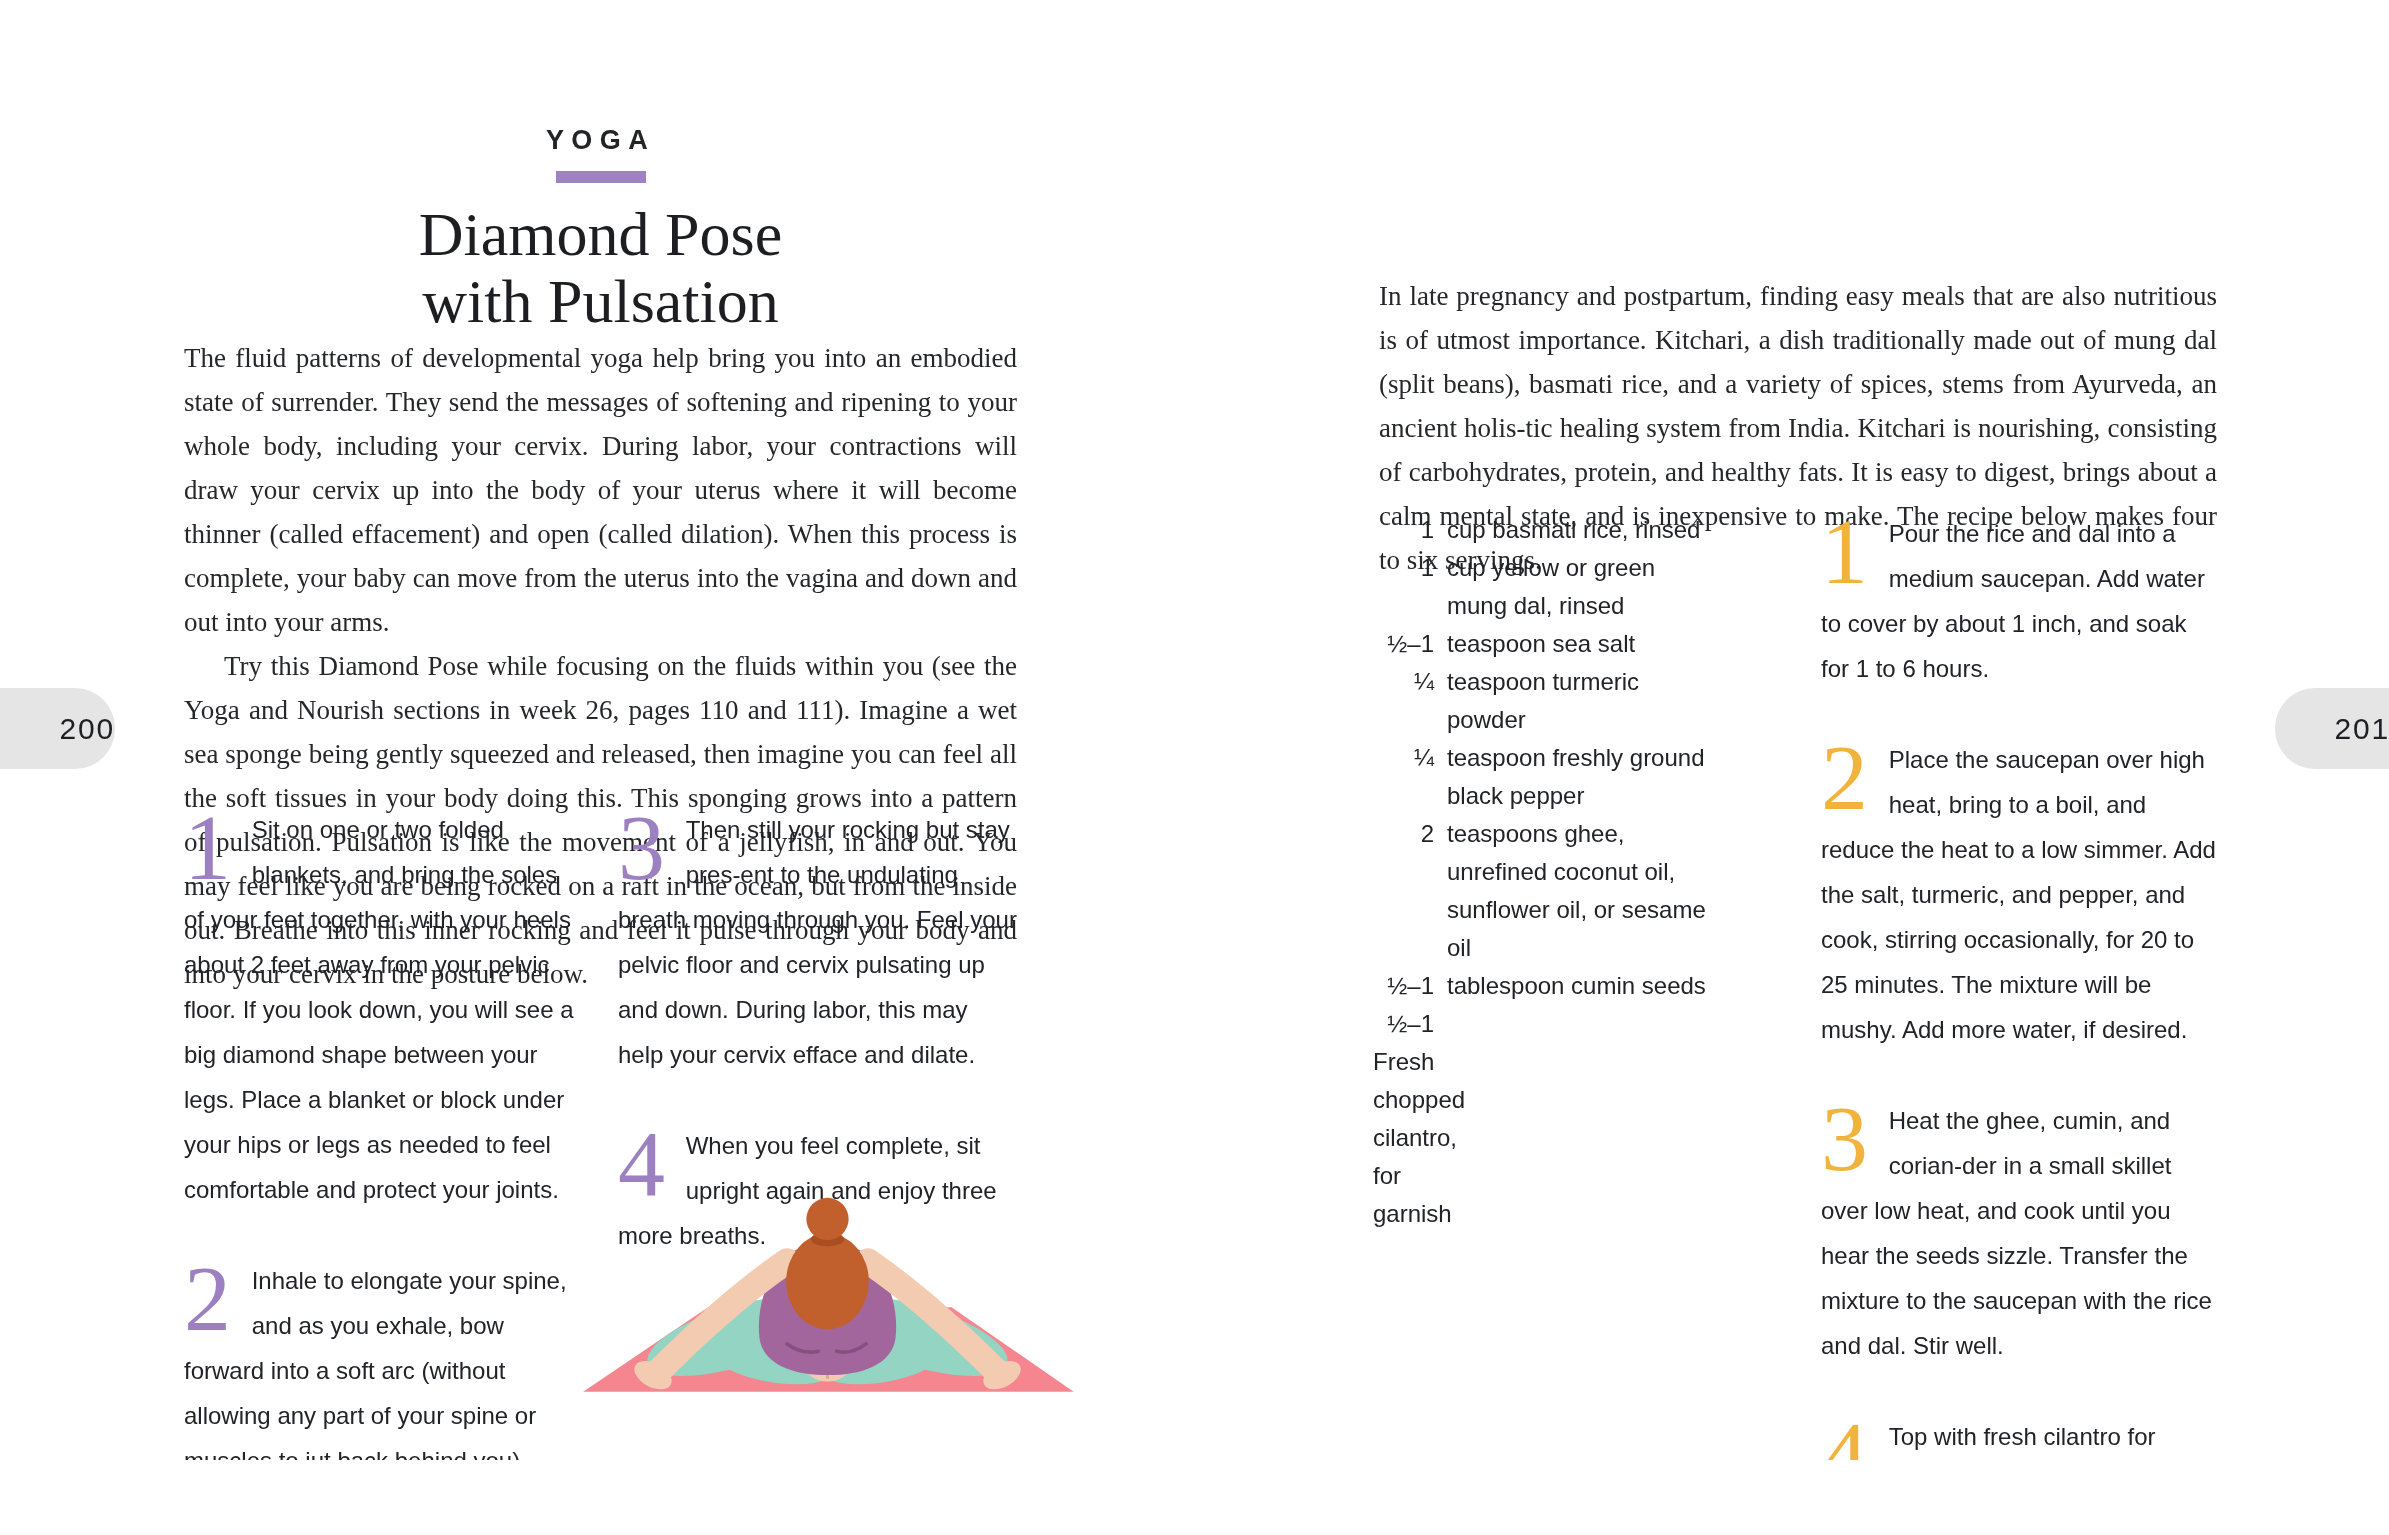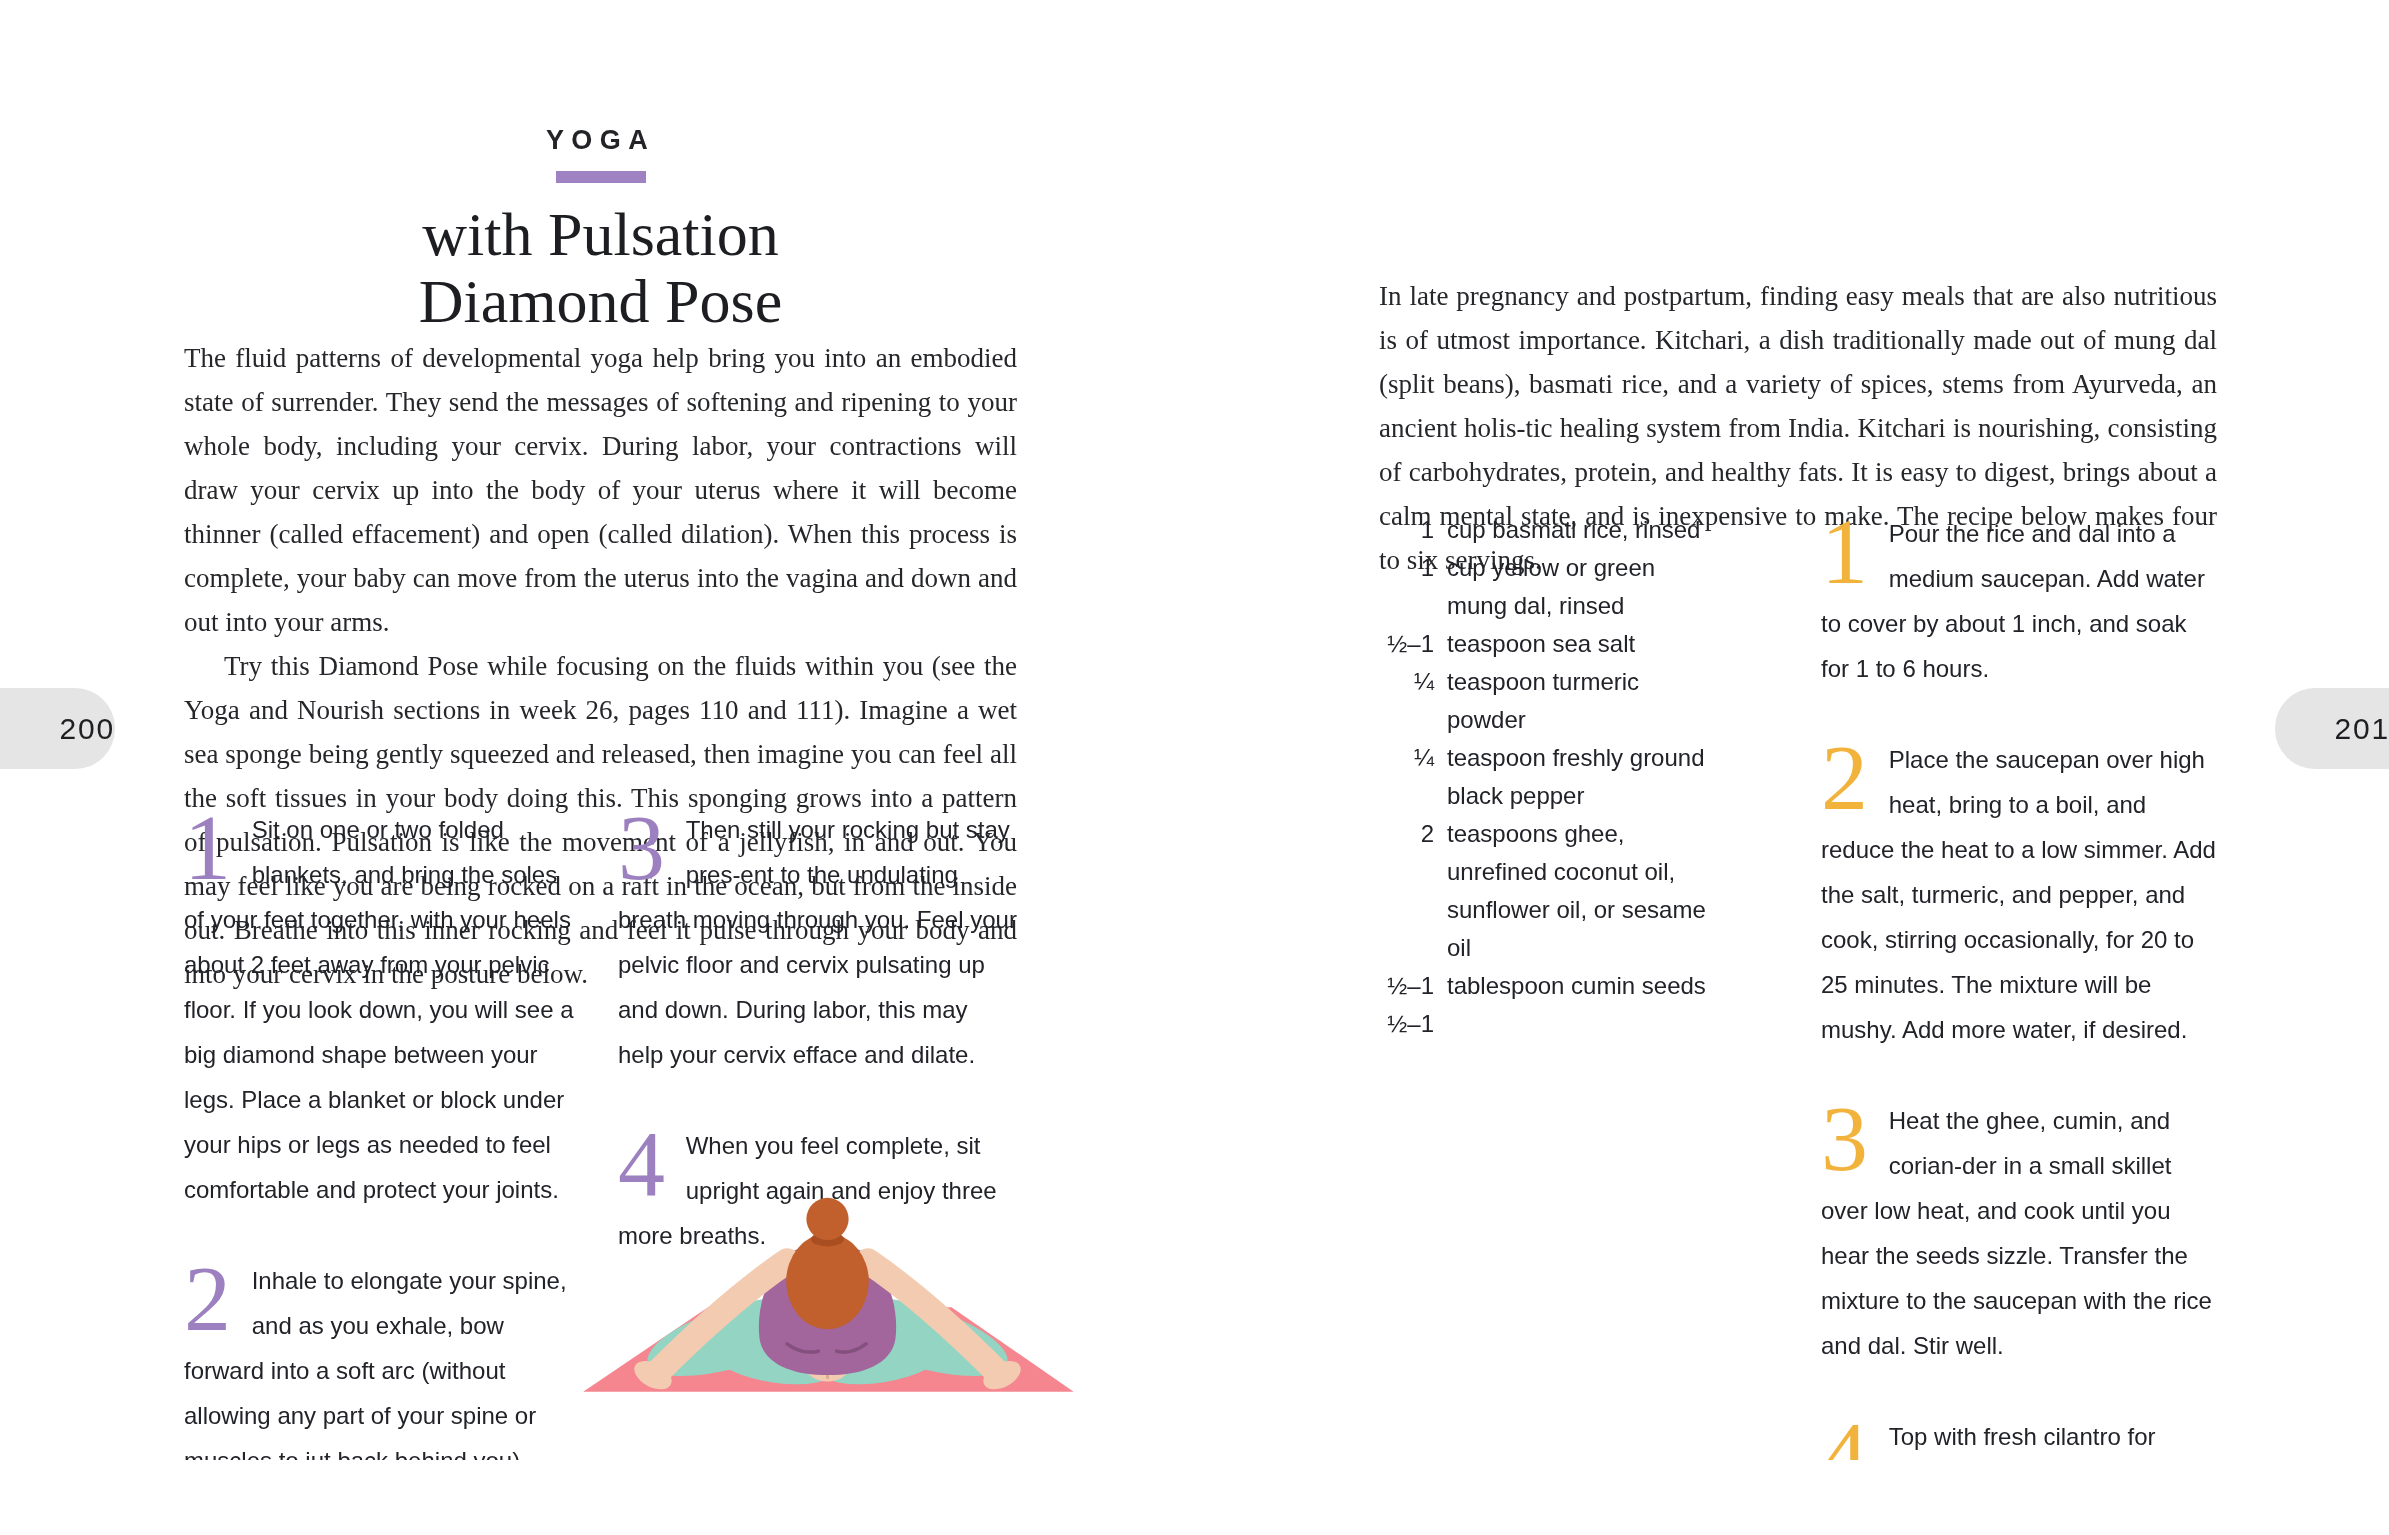--- a/index.html
+++ b/index.html
@@ -130,22 +130,22 @@
 </style>
 </head>
 <body>
 
 <div class="spread">
 
   <div class="page-head head-left">
     <div class="section-label">YOGA</div>
     <span class="label-bar bar-yoga"></span>
     <div class="page-title">
+      <div>Diamond Pose</div>
       <div>with Pulsation</div>
-      <div>Diamond Pose</div>
     </div>
   </div>
 
   <div class="intro intro-left">
     <p>The fluid patterns of developmental yoga help bring you into an embodied state of surrender. They send the messages of softening and ripening to your whole body, including your cervix. During labor, your contractions will draw your cervix up into the body of your uterus where it will become thinner (called effacement) and open (called dilation). When this process is complete, your baby can move from the uterus into the vagina and down and out into your arms.</p>
     <p>Try this Diamond Pose while focusing on the fluids within you (see the Yoga and Nourish sections in week 26, pages 110 and 111). Imagine a wet sea sponge being gently squeezed and released, then imagine you can feel all the soft tissues in your body doing this. This sponging grows into a pattern of pulsation. Pulsation is like the movement of a jellyfish, in and out. You may feel like you are being rocked on a raft in the ocean, but from the inside out. Breathe into this inner rocking and feel it pulse through your body and into your cervix in the posture below.</p>
   </div>
 
   <div class="steps-col col-l1">
     <div class="step">
@@ -214,20 +214,21 @@
     <span class="ing-qty">¼</span>
     <span class="ing-text">teaspoon turmeric powder</span>
     <span class="ing-qty">¼</span>
     <span class="ing-text">teaspoon freshly ground black pepper</span>
     <span class="ing-qty">2</span>
     <span class="ing-text">teaspoons ghee, unrefined coconut oil, sunflower oil, or sesame oil</span>
     <span class="ing-qty">½–1</span>
     <span class="ing-text">tablespoon cumin seeds</span>
     <span class="ing-qty">½–1</span>
     <span class="ing-qty"></span>
+    <span class="ing-text">Fresh chopped cilantro, for garnish</span>
   </div>
 
   <div class="steps-col col-r">
     <div class="step">
       <span class="step-num num-amber">1</span>
       <span class="step-text">Pour the rice and dal into a medium saucepan. Add water to cover by about 1 inch, and soak for 1 to 6 hours.</span>
     </div>
     <div class="step">
       <span class="step-num num-amber">2</span>
       <span class="step-text">Place the saucepan over high heat, bring to a boil, and reduce the heat to a low simmer. Add the salt, turmeric, and pepper, and cook, stirring occasionally, for 20 to 25 minutes. The mixture will be mushy. Add more water, if desired.</span>

